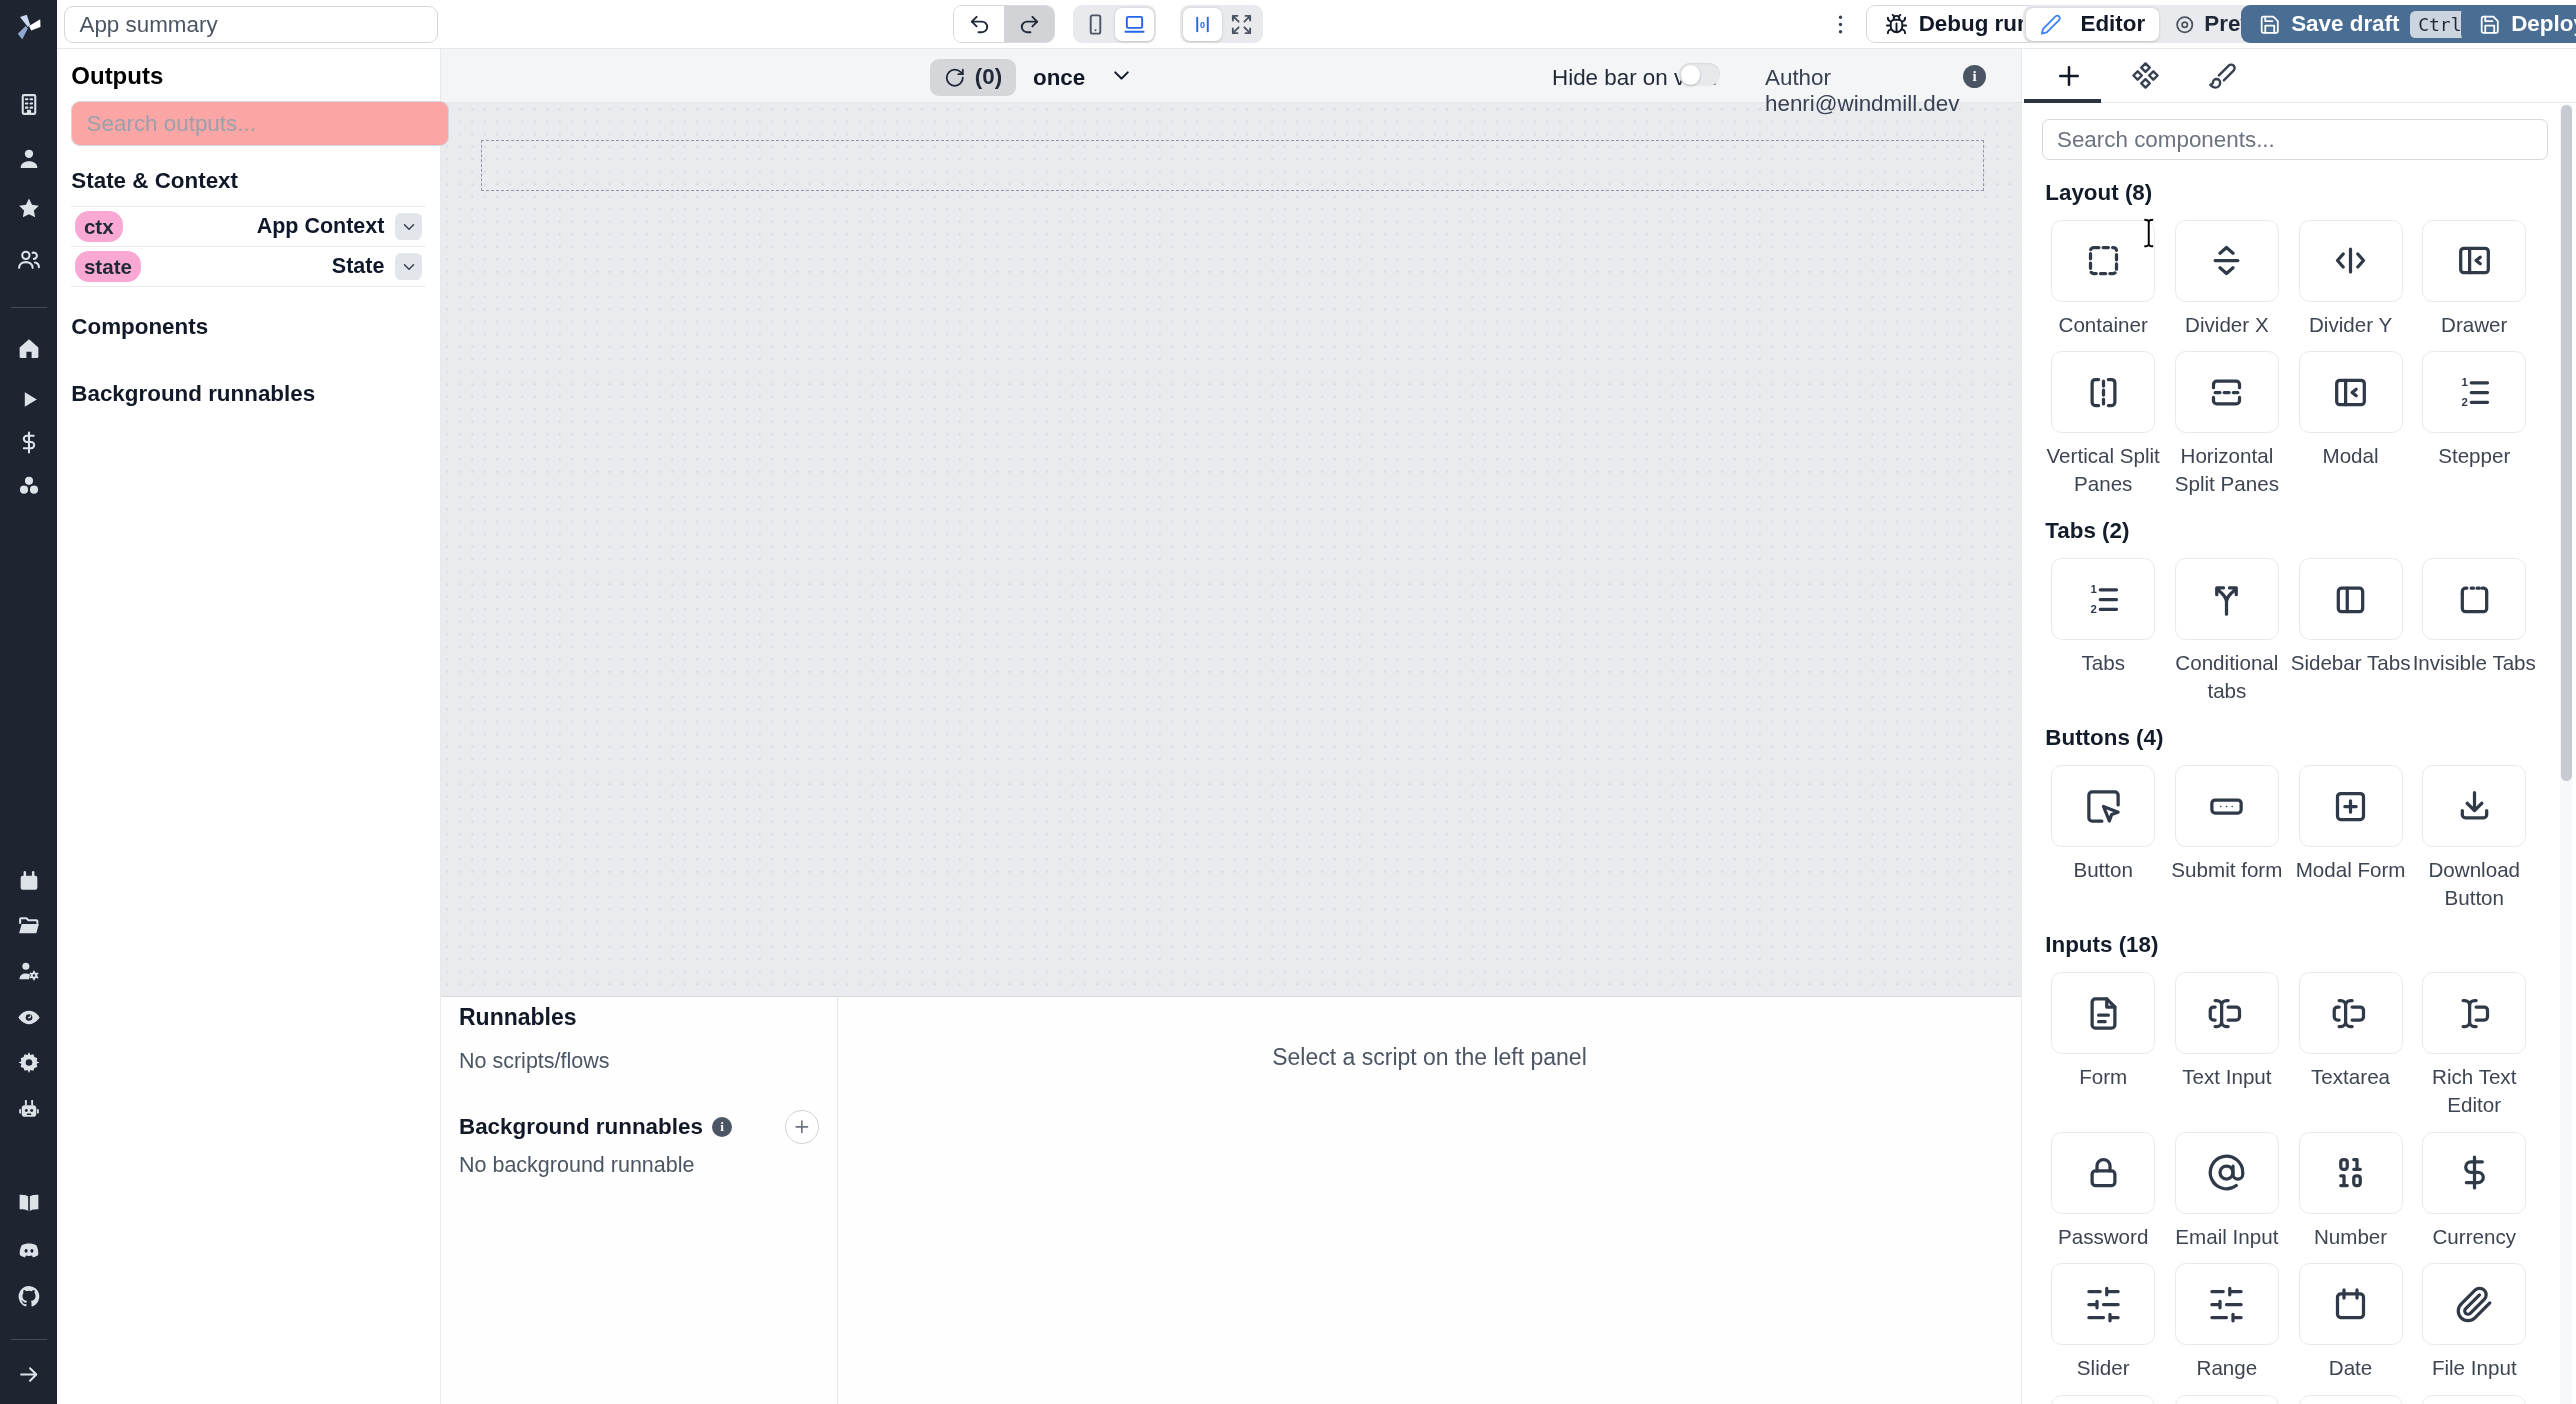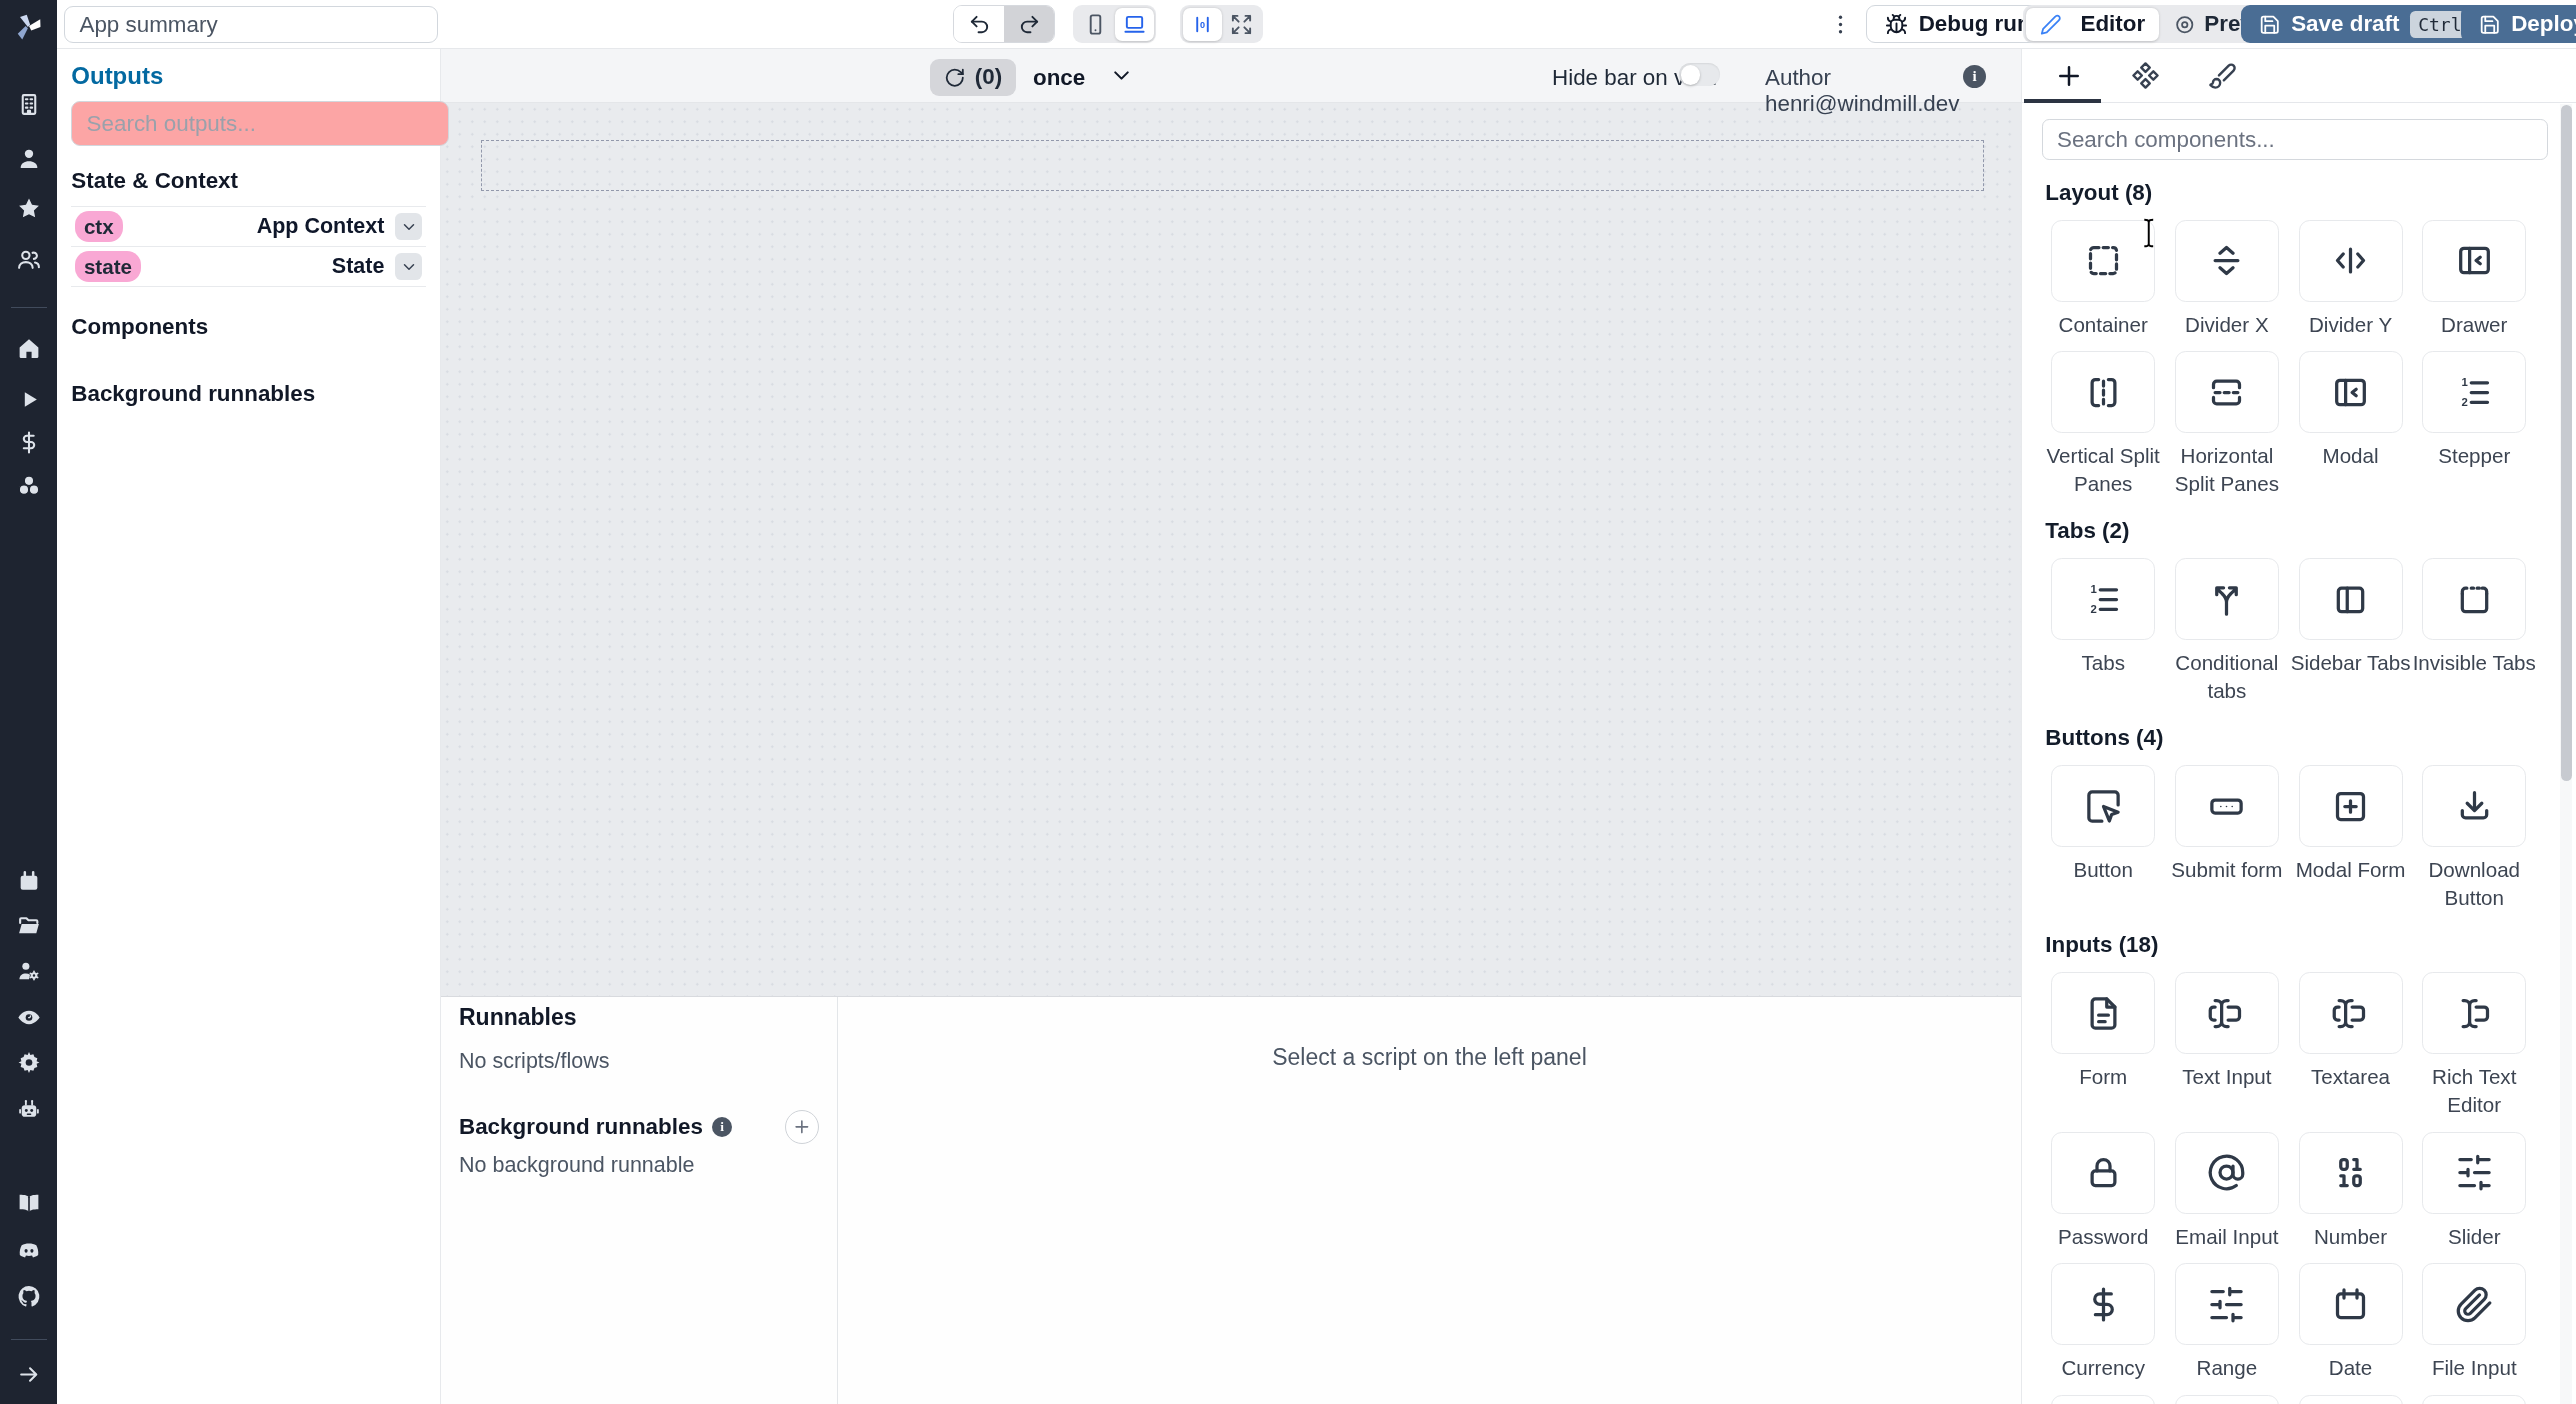--- a/index.html
+++ b/index.html
@@ -24,21 +24,21 @@
   .undo-redo .halfbtn { width:50px; display:flex; align-items:center; justify-content:center; color:#1f2937; background:#fff; }
   .undo-redo .halfbtn.dim { background:#d2d3d7; }
   .btn-outline { position:absolute; top:5.4px; height:38px; display:flex; align-items:center; gap:10.7px; background:#fff; border:1.3px solid #d2d7dd; border-radius:9px; padding:0 18px; font-size:22.4px; font-weight:600; color:#111827; }
   .btn-primary { position:absolute; top:5.4px; height:38px; display:flex; align-items:center; gap:10.7px; border:none; border-radius:9px; padding:0 18px; font-size:22.4px; font-weight:700; color:#fff; background:#4a6d94; }
   .kbd { background:#ccd4dd; color:#1f2937; border-radius:5.4px; padding:2.7px 8px; font-family:"DejaVu Sans Mono",monospace; font-size:18px; font-weight:400; }
   .dots { position:absolute; left:1771px; top:11.6px; color:#374151; }
   .tb-label { font-size:22.4px; }
 
   
   .lpanel { position:absolute; left:57px; top:49px; width:384px; height:1355px; background:#fff; border-right:0.9px solid #e7e9ec; padding:12.5px 14.3px; z-index:3; }
-  .lp-h1 { font-size:24px; font-weight:700; color:#0369a1; }
+  .lp-h1 { font-size:24px; font-weight:700; color:#000000; }
   .lp-search { margin-top:11.6px; width:378px; height:45px; border:1.3px solid #d2d7dd; border-radius:9px; padding:0 14.3px; font-size:22.4px; color:#374151; outline:none; font-family:inherit; background:#fca5a5; }
   .lp-search::placeholder { color:#9aa1ab; }
   .lp-h2 { margin-top:22.4px; font-size:22.4px; font-weight:700; color:#111827; }
   .kv-rows { margin-top:11.6px; border-top:0.9px solid #e8eaed; }
   .kv { height:40px; border-bottom:0.9px solid #e8eaed; display:flex; align-items:center; padding:0 3.6px; }
   .kv .key { background:#f9a8d4; border-radius:14px; padding:3.6px 9px; font-size:20.6px; font-weight:600; color:#1f2937; }
   .kv .val { margin-left:auto; font-size:21.5px; font-weight:700; color:#0f172a; }
   .kv .chevbox { margin-left:10.7px; width:27px; height:27px; background:#e2e5e9; border-radius:6.3px; display:flex; align-items:center; justify-content:center; color:#374151; }
   .lp-h2.space1 { margin-top:27px; }
   .lp-h2.space2 { margin-top:41px; }
@@ -637,32 +637,32 @@
                 <rect x="14" y="14" width="4" height="6" rx="1.6"></rect>
                 <rect x="6" y="4" width="4" height="6" rx="1.6"></rect>
                 <path d="M6 20h4M14 10h4M6 14h2v6M14 4h2v6"></path>
               </svg>
             </div>
           <div class="lbl">Number</div>
         </div>
         <div class="comp">
           <div class="card">
               <svg class="ic" width="39" height="39" viewBox="0 0 24 24" stroke-width="1.7">
+                <path d="M12 2.5v19M16.8 5.5H9.8a3.2 3.2 0 0 0 0 6.4h4.4a3.2 3.2 0 0 1 0 6.4H7"></path>
+              </svg>
+            </div>
+          <div class="lbl">Currency</div>
+        </div>
+        <div class="comp">
+          <div class="card">
+              <svg class="ic" width="39" height="39" viewBox="0 0 24 24" stroke-width="1.7">
                 <path d="M21 4h-7M10 4H3M21 12h-9M8 12H3M21 20h-5M12 20H3M14 2v4M8 10v4M16 18v4"></path>
               </svg>
             </div>
           <div class="lbl">Slider</div>
-        </div>
-        <div class="comp">
-          <div class="card">
-              <svg class="ic" width="39" height="39" viewBox="0 0 24 24" stroke-width="1.7">
-                <path d="M12 2.5v19M16.8 5.5H9.8a3.2 3.2 0 0 0 0 6.4h4.4a3.2 3.2 0 0 1 0 6.4H7"></path>
-              </svg>
-            </div>
-          <div class="lbl">Currency</div>
         </div>
         <div class="comp">
           <div class="card">
               <svg class="ic" width="39" height="39" viewBox="0 0 24 24" stroke-width="1.7">
                 <path d="M21 4h-7M10 4H3M21 12h-9M8 12H3M21 20h-5M12 20H3M14 2v4M8 10v4M16 18v4"></path>
               </svg>
             </div>
           <div class="lbl">Range</div>
         </div>
         <div class="comp">

